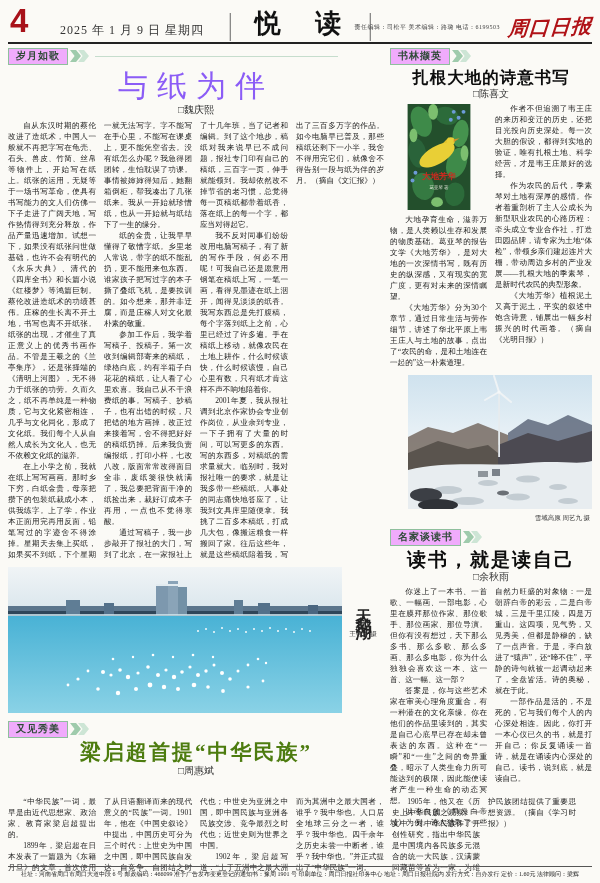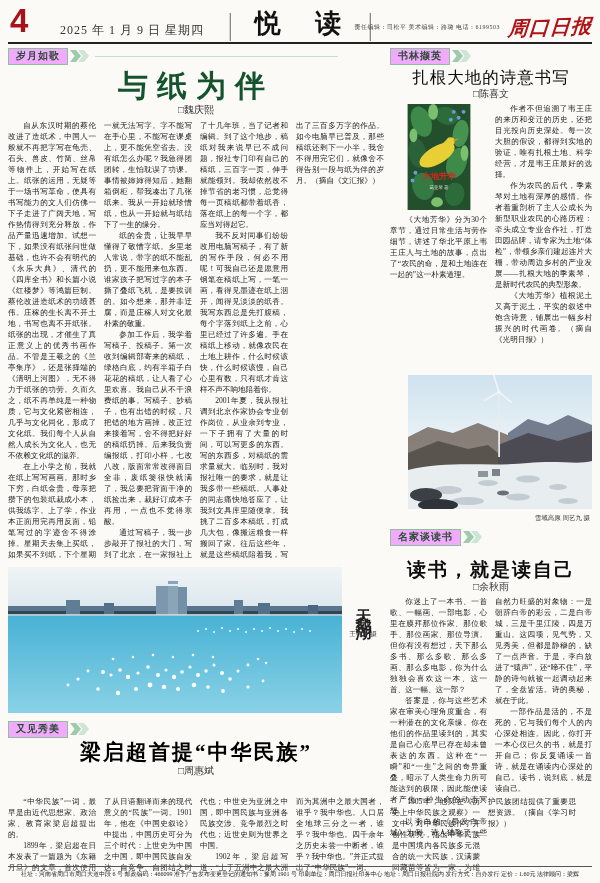--- a/index.html
+++ b/index.html
@@ -25,24 +25,24 @@
   
   .tagrow{display:flex;align-items:center;height:16px;font-family:"Liberation Sans",sans-serif;}
   .tag{border:1px solid #8fbf9d;background:#f0abfc;color:#2f4a38;font-size:10px;font-weight:bold;
        padding:0 7px 1px;letter-spacing:1px;white-space:nowrap;}
   .chev{width:11px;height:12px;display:inline-block;margin-left:-3px;
         clip-path:polygon(0 0,55% 0,100% 50%,55% 100%,0 100%,42% 50%);}
   .chev1{background:#9fcbac;margin-left:2px;}
   .chev2{background:#cde5d5;}
   .tagline{flex:1;height:1px;background:#c6ddcd;margin:0 46px 0 6px;}
   
-  .t1{margin:4px 0 0;text-align:center;font-size:30px;font-weight:bold;letter-spacing:9px;line-height:36px;color:#14532d;}
-  .t2{margin:3px 0 0;text-align:center;font-size:21px;font-weight:bold;letter-spacing:2px;line-height:25px;color:#000000;}
-  .t3{margin:4px 0 0;text-align:center;font-size:16.5px;font-weight:normal;letter-spacing:1px;line-height:20px;color:#0d0d0d;}
-  .t4{margin:13px 0 0;text-align:center;font-size:19px;font-weight:bold;letter-spacing:2px;line-height:23px;color:#0d0d0d;}
+  .t1{margin:4px 0 0;text-align:center;font-size:30px;font-weight:normal;letter-spacing:9px;line-height:36px;color:#8b5cf6;}
+  .t2{margin:3px 0 0;text-align:center;font-size:21px;font-weight:bold;letter-spacing:2px;line-height:25px;color:#4d7c0f;}
+  .t3{margin:4px 0 0;text-align:center;font-size:16.5px;font-weight:bold;letter-spacing:1px;line-height:20px;color:#0d0d0d;}
+  .t4{margin:3px 0 0;text-align:center;font-size:19px;font-weight:bold;letter-spacing:2px;line-height:23px;color:#0d0d0d;}
   .auth{text-align:center;font-size:10px;color:#333;line-height:11px;}
   
   .bodytxt{font-size:7.6px;line-height:11px;text-align:justify;color:#1b1b1b;column-fill:auto;}
   .bodytxt p{margin:0;text-indent:2em;word-break:break-all;}
   .b-paper{column-count:4;column-gap:8px;height:440px;margin-top:5px;}
   .b-liang{column-count:4;column-gap:8px;height:86px;margin-top:20px;}
   .b-read{column-count:2;column-gap:8px;height:248px;margin-top:4px;}
   
   .bookcols{display:flex;gap:8px;margin-top:4px;height:266px;overflow:hidden;}
   .bookcols .c{width:97px;flex:none;}
@@ -250,20 +250,21 @@
             </g>
             <g>
               <polygon points="18,58 42,34 46,48" fill="#dfc22e"></polygon>
               <ellipse cx="30" cy="52" rx="20" ry="9" fill="#e9cf36" transform="rotate(-30 30 52)"></ellipse>
               <circle cx="44" cy="38" r="4" fill="#e9cf36"></circle>
               <polygon points="47,36 53,35 47,39" fill="#cf8f2a"></polygon>
             </g>
             <text x="32" y="76" text-anchor="middle" font-size="8.5" font-weight="bold" fill="#cc2a20">大地芳华</text>
             <text x="32" y="87" text-anchor="middle" font-size="4.5" fill="#e8eadf">葛亚琴 著</text>
           </svg>
+          <p>大地孕育生命，滋养万物，是人类赖以生存和发展的物质基础。葛亚琴的报告文学《大地芳华》，是对大地的一次深情书写，既有历史的纵深感，又有现实的宽广度，更有对未来的深情瞩望。</p>
           <p>《大地芳华》分为30个章节，通过日常生活与劳作细节，讲述了华北平原上韦王庄人与土地的故事，点出了“农民的命，是和土地连在一起的”这一朴素道理。</p>
         </div>
         <div class="c">
           <p>作者不但追溯了韦王庄的来历和变迁的历史，还把目光投向历史深处。每一次大胆的假设，都得到实地的验证，唯有扎根土地、科学经营，才是韦王庄最好的选择。</p>
           <p>作为农民的后代，季素琴对土地有深厚的感情。作者着重剖析了主人公成长为新型职业农民的心路历程：牵头成立专业合作社，打造田园品牌，请专家为土地“体检”，带领乡亲们建起连片大棚，带动周边乡村的产业发展——扎根大地的季素琴，是新时代农民的典型形象。</p>
           <p>《大地芳华》植根泥土又高于泥土，平实的叙述中饱含诗意，铺展出一幅乡村振兴的时代画卷。（摘自《光明日报》）</p>
         </div>
       </div>
 
       <div class="windwrap">

